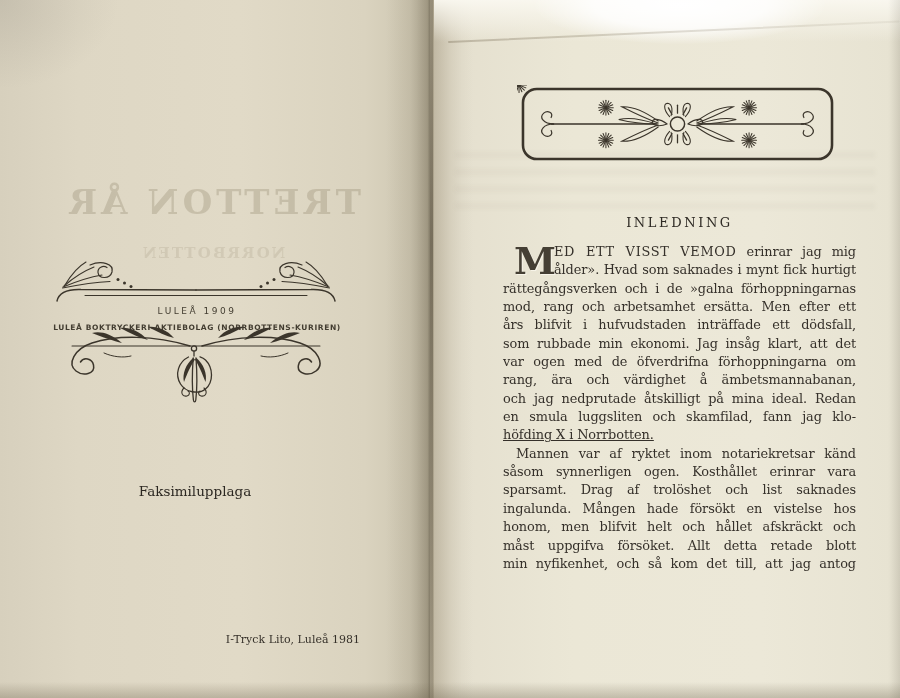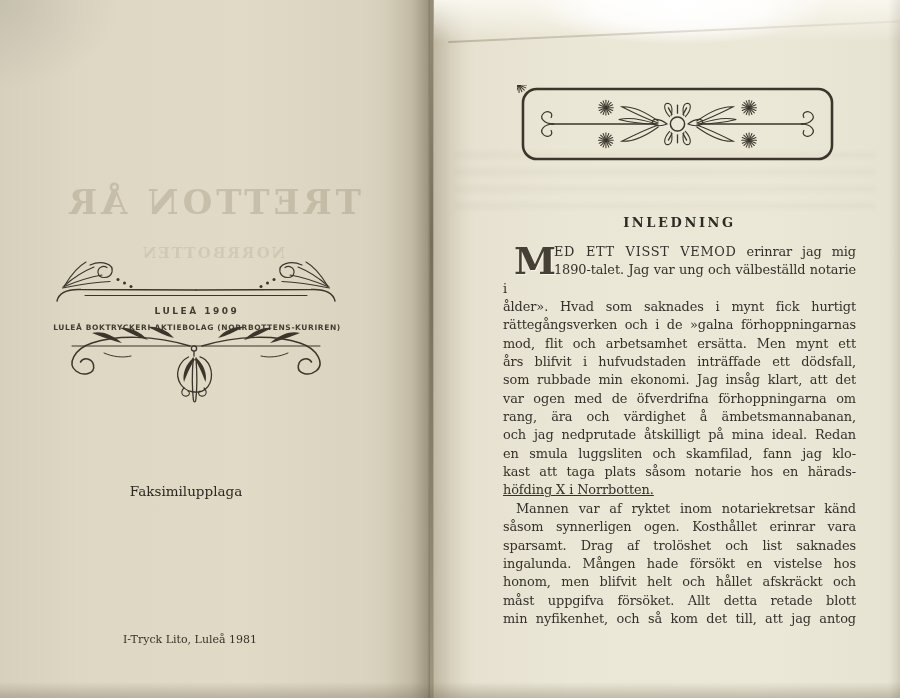--- a/index.html
+++ b/index.html
@@ -36,38 +36,38 @@
   .right-edge-shade{position:absolute; right:0; top:0; width:12px; height:698px;
     background:linear-gradient(90deg, rgba(60,52,38,0), rgba(60,52,38,.10));}
   .corner-shade{position:absolute; left:0; top:0; width:120px; height:90px;
     background:radial-gradient(ellipse at 0% 0%, rgba(120,115,108,.18), rgba(120,115,108,0) 70%);}
   
   .ghost{position:absolute; transform:scaleX(-1); text-align:center; font-weight:bold; pointer-events:none;}
   .ghost-title{left:33px; top:182px; width:360px; font-size:34px; letter-spacing:4px; color:rgba(128,117,90,.26);}
   .ghost-sub{left:33px; top:244px; width:360px; font-size:15px; letter-spacing:2px; color:rgba(128,117,90,.15);}
   .imprint{position:absolute; left:27px; width:340px; text-align:center; color:#433d31;
     font-family:"DejaVu Sans", sans-serif;}
-  .imprint-1{top:306px; font-size:9px; font-weight:bold; letter-spacing:2.5px;}
+  .imprint-1{top:306px; font-size:9px; font-weight:normal; letter-spacing:2.5px;}
   .imprint-2{top:323px; font-size:7.5px; font-weight:bold; letter-spacing:.6px;}
-  .edition{position:absolute; left:16px; width:340px; text-align:center; color:#2b2721;}
+  .edition{position:absolute; left:25px; width:340px; text-align:center; color:#2b2721;}
   .edition-1{top:483px; font-size:13.5px;}
   .edition-2{top:500px; font-size:13.5px;}
-  .print-credit{position:absolute; left:20px; top:633px; width:340px; text-align:center;
+  .print-credit{position:absolute; left:20px; top:633px; width:340px; text-align:right;
     font-size:11px; color:#36312a;}
   .orn{position:absolute;}
   .orn-top{left:50px; top:256px; width:292px; height:52px;}
   .orn-bottom{left:50px; top:326px; width:292px; height:58px;}
   .orn-palmette{left:172px; top:344px; width:44px; height:62px;}
   
   .header-ornament{position:absolute; left:517px; top:85px; width:321px; height:78px;}
   .show-through{position:absolute; left:455px; top:152px; width:420px; height:64px; opacity:.5;
     background:repeating-linear-gradient(180deg, rgba(118,108,88,.10) 0 6px, rgba(118,108,88,0) 6px 17px);
     filter:blur(2px);}
   .heading{position:absolute; left:503px; top:215px; width:353px; text-align:center;
-    font-size:13px; font-weight:bold; letter-spacing:2.6px; color:#2e2a24;}
+    font-size:13px; font-weight:normal; letter-spacing:2.6px; color:#2e2a24;}
   .body-text{position:absolute; left:503px; top:243px; width:353px;
     font-size:12.9px; line-height:18.35px; color:#35302a; letter-spacing:-0.1px;}
   .dropcap{float:left; width:33px; height:33px; margin:3px 7px 0 11px;
     font-size:38px; line-height:30px; font-weight:bold; color:#453f34;
     text-shadow:1px 1px 0 rgba(250,247,238,.8);}
   .bl{text-align:justify; text-align-last:justify;}
   .bl.end{text-align-last:left;text-decoration:underline;}
   .bl.indent{text-indent:13px;}
   .opencaps{letter-spacing:.7px;margin-top:40px;}
   svg .ink{stroke:#3b352b; fill:none; stroke-linecap:round;}
@@ -183,31 +183,29 @@
     <use href="#flower" transform="translate(88,56)" class="ink"></use>
     <use href="#flower" transform="translate(233,23)" class="ink"></use>
     <use href="#flower" transform="translate(233,56)" class="ink"></use>
   </svg>
 
   <div class="heading">INLEDNING</div>
 
   <div class="body-text">
     <div class="dropcap">M</div>
     <div class="bl"><span class="opencaps">ED ETT VISST VEMOD</span><span> erinrar jag mig</span></div>
-    <div class="bl">1890-talet.  Jag var ung och välbeställd notarie i</div>
     <div class="bl">ålder».  Hvad som saknades i mynt fick hurtigt</div>
     <div class="bl">rättegångsverken och i de »galna förhoppningarnas</div>
-    <div class="bl">mod, flit och arbetsamhet ersätta.  Men mynt ett</div>
+    <div class="bl">mod, rang och arbetsamhet ersätta.  Men efter ett</div>
     <div class="bl">års blifvit i hufvudstaden inträffade ett dödsfall,</div>
     <div class="bl">som rubbade min ekonomi.  Jag insåg klart, att det</div>
     <div class="bl">var ogen med de öfverdrifna förhoppningarna om</div>
     <div class="bl">rang, ära och värdighet å ämbetsmannabanan,</div>
     <div class="bl">och jag nedprutade åtskilligt på mina ideal.  Redan</div>
     <div class="bl">en smula luggsliten och skamfilad, fann jag klo-</div>
-    <div class="bl">kast att taga plats såsom notarie hos en härads-</div>
     <div class="bl end">höfding X i Norrbotten.</div>
     <div class="bl indent">Mannen var af ryktet inom notariekretsar känd</div>
     <div class="bl">såsom synnerligen ogen.  Kosthållet erinrar vara</div>
     <div class="bl">sparsamt.  Drag af trolöshet och list saknades</div>
     <div class="bl">ingalunda.  Mången hade försökt en vistelse hos</div>
     <div class="bl">honom, men blifvit helt och hållet afskräckt och</div>
     <div class="bl">måst uppgifva försöket.  Allt detta retade blott</div>
     <div class="bl">min nyfikenhet, och så kom det till, att jag antog</div>
   </div>
 

